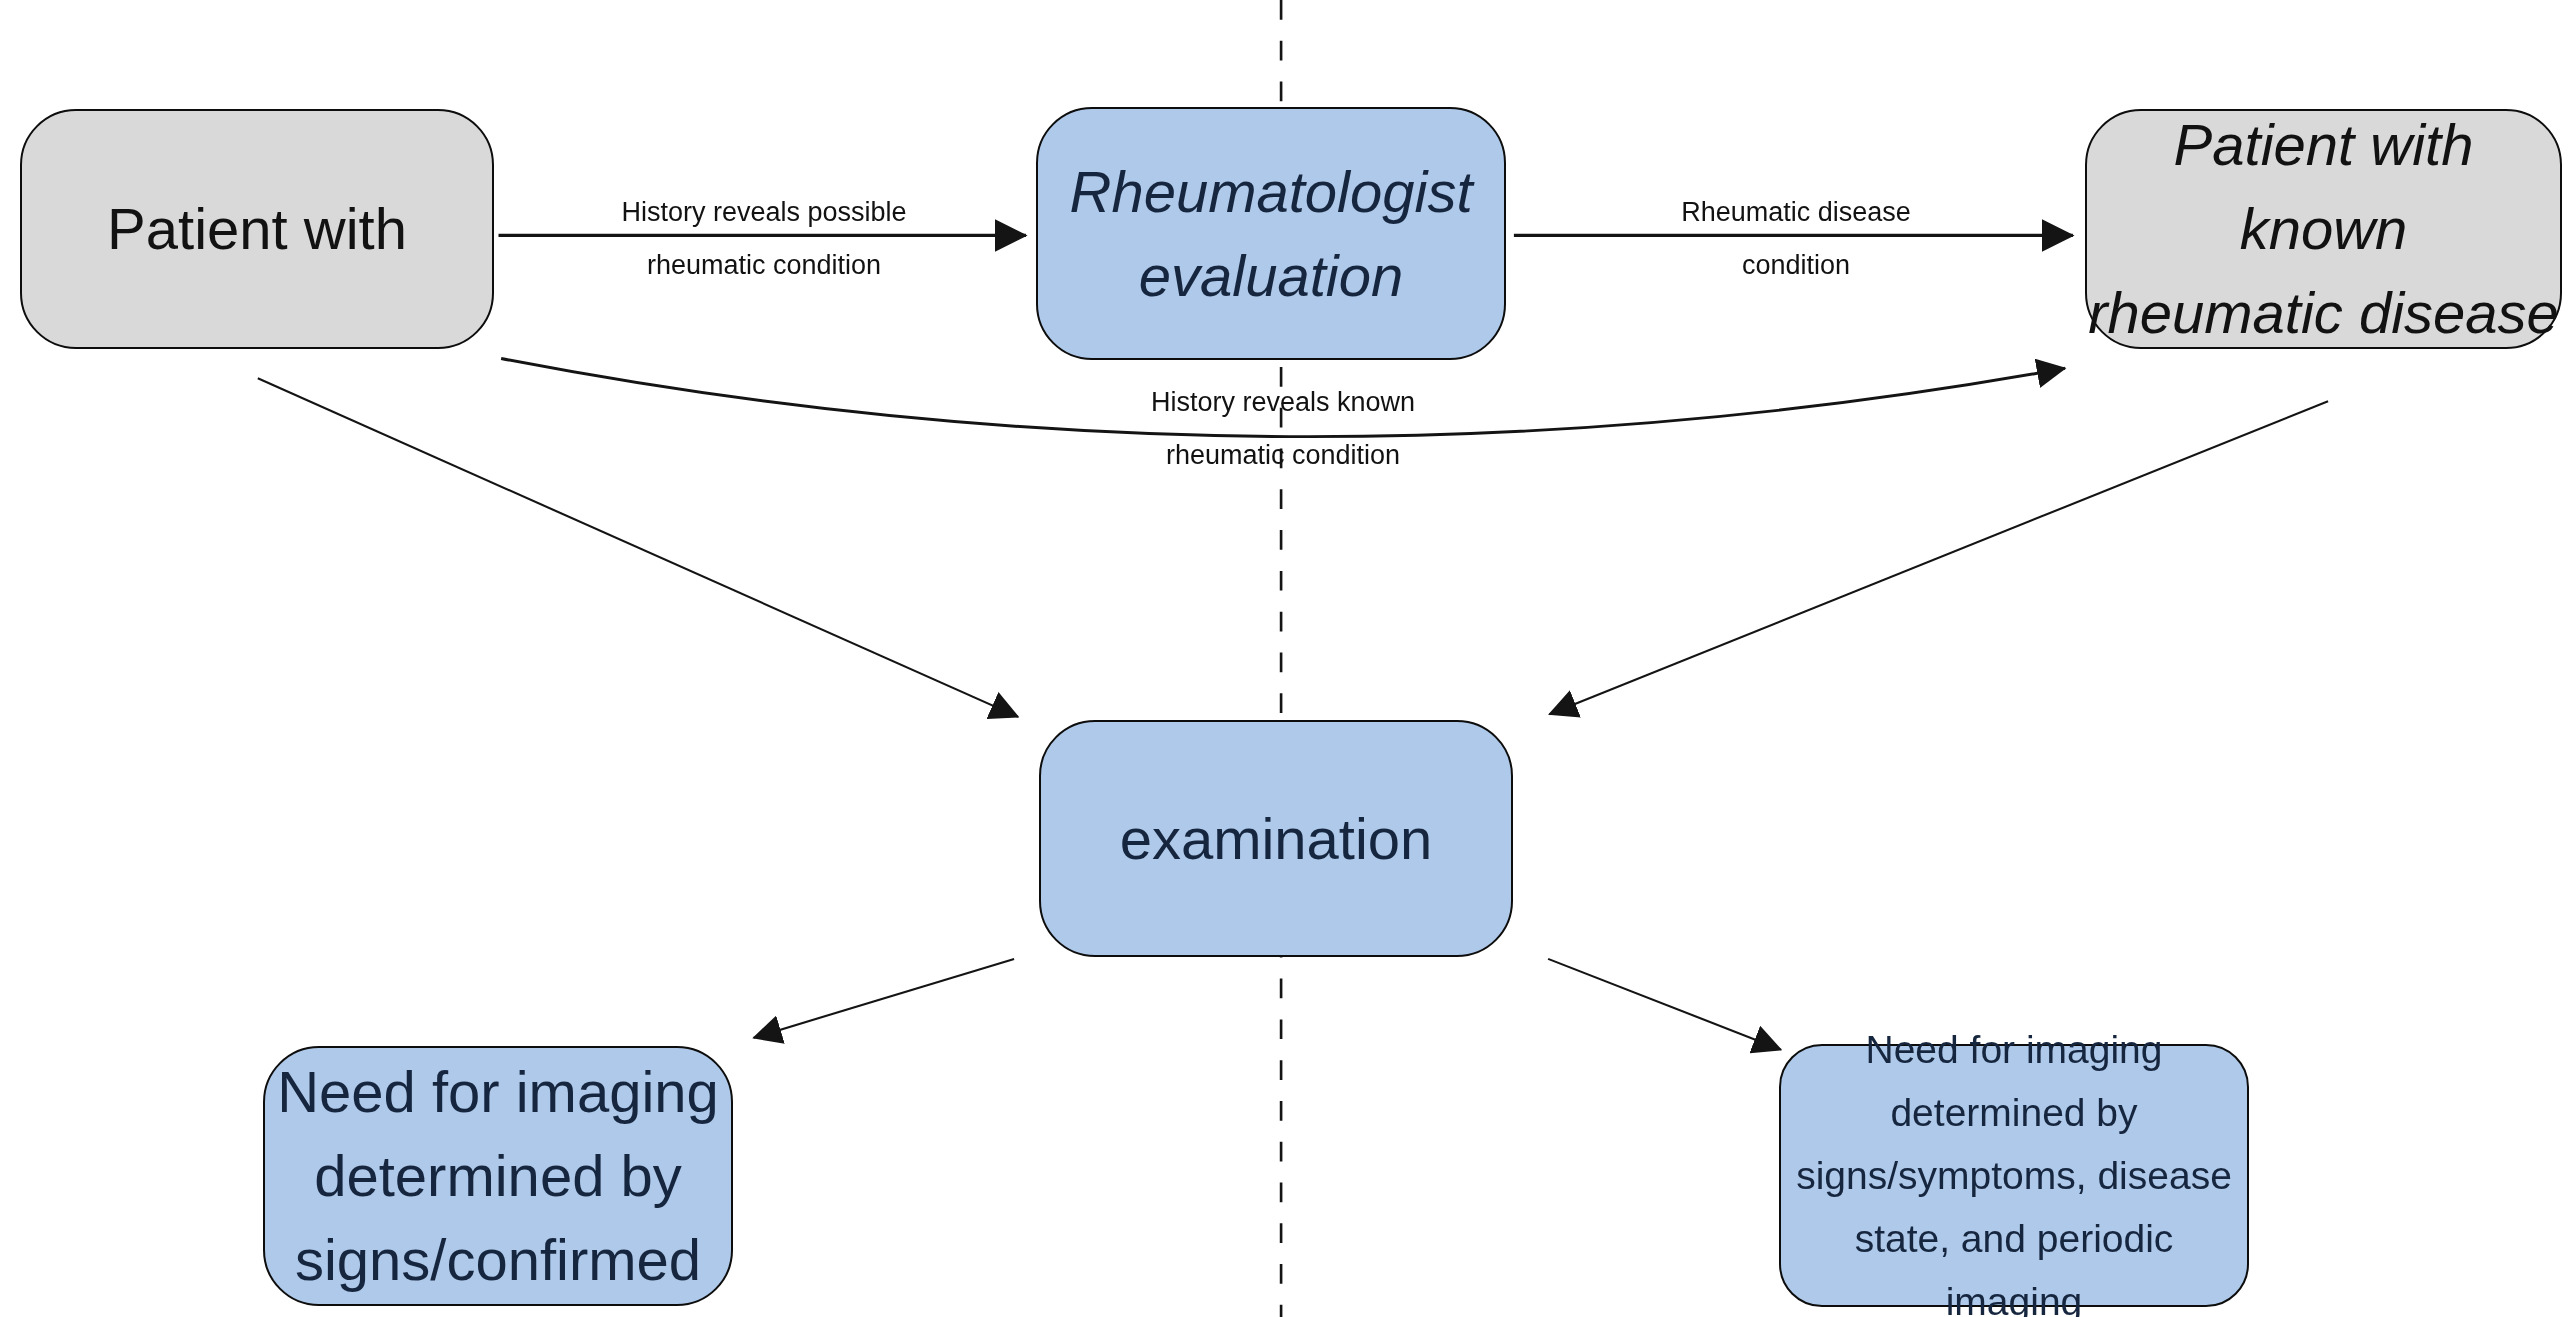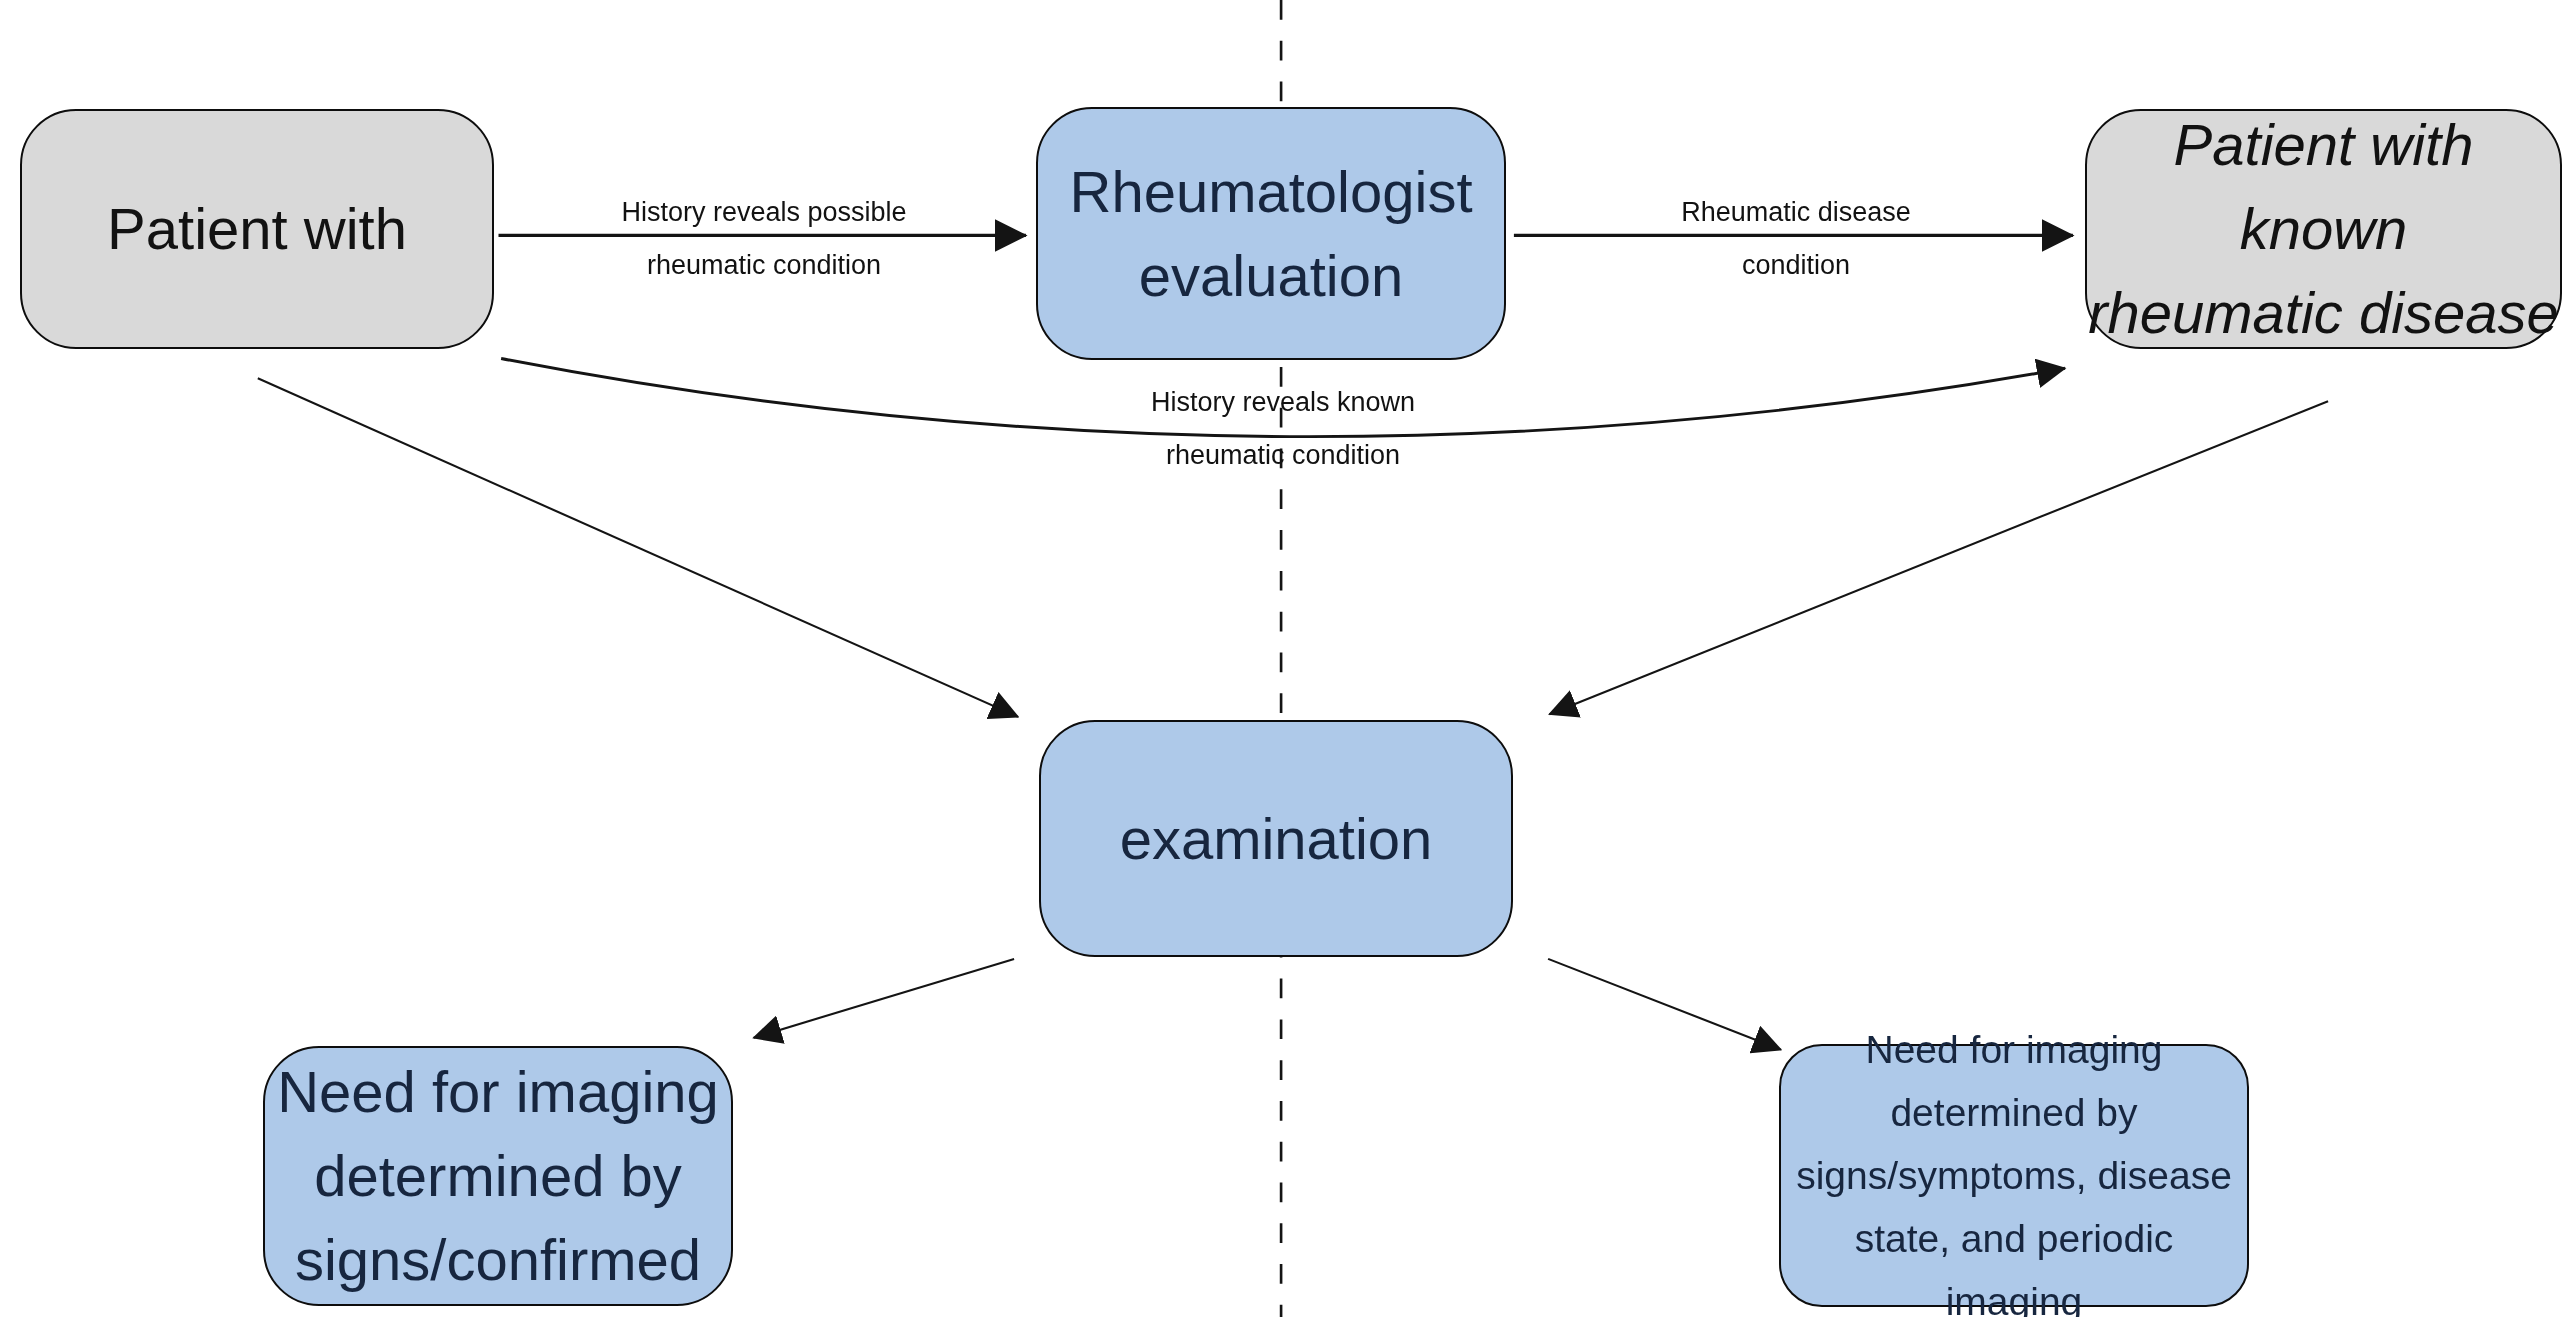--- a/index.html
+++ b/index.html
@@ -85,21 +85,21 @@
 
     <path class="connector thin" marker-end="url(#arrow-thin)" d="M1542 1458 L1146 1578"></path>
 
     <path class="connector thin" marker-end="url(#arrow-thin)" d="M2354 1458 L2708 1596"></path>
   </svg>
 
   <div class="node gray size-lg" style="left:20px;top:109px;width:474px;height:240px;">
     <span class="ln">Patient with</span>
   </div>
 
-  <div class="node blue size-lg" style="left:1036px;top:107px;width:470px;height:253px;">
+  <div class="node blue size-lg" style="left:1036px;top:107px;width:470px;height:253px;font-style:italic;">
     <span class="ln">Rheumatologist</span>
     <span class="ln">evaluation</span>
   </div>
 
   <div class="node gray size-lg" style="left:2085px;top:109px;width:477px;height:240px;font-style:italic;">
     <span class="ln">Patient with known</span>
     <span class="ln">rheumatic disease</span>
   </div>
 
   <div class="node blue size-lg" style="left:1039px;top:720px;width:474px;height:237px;">

